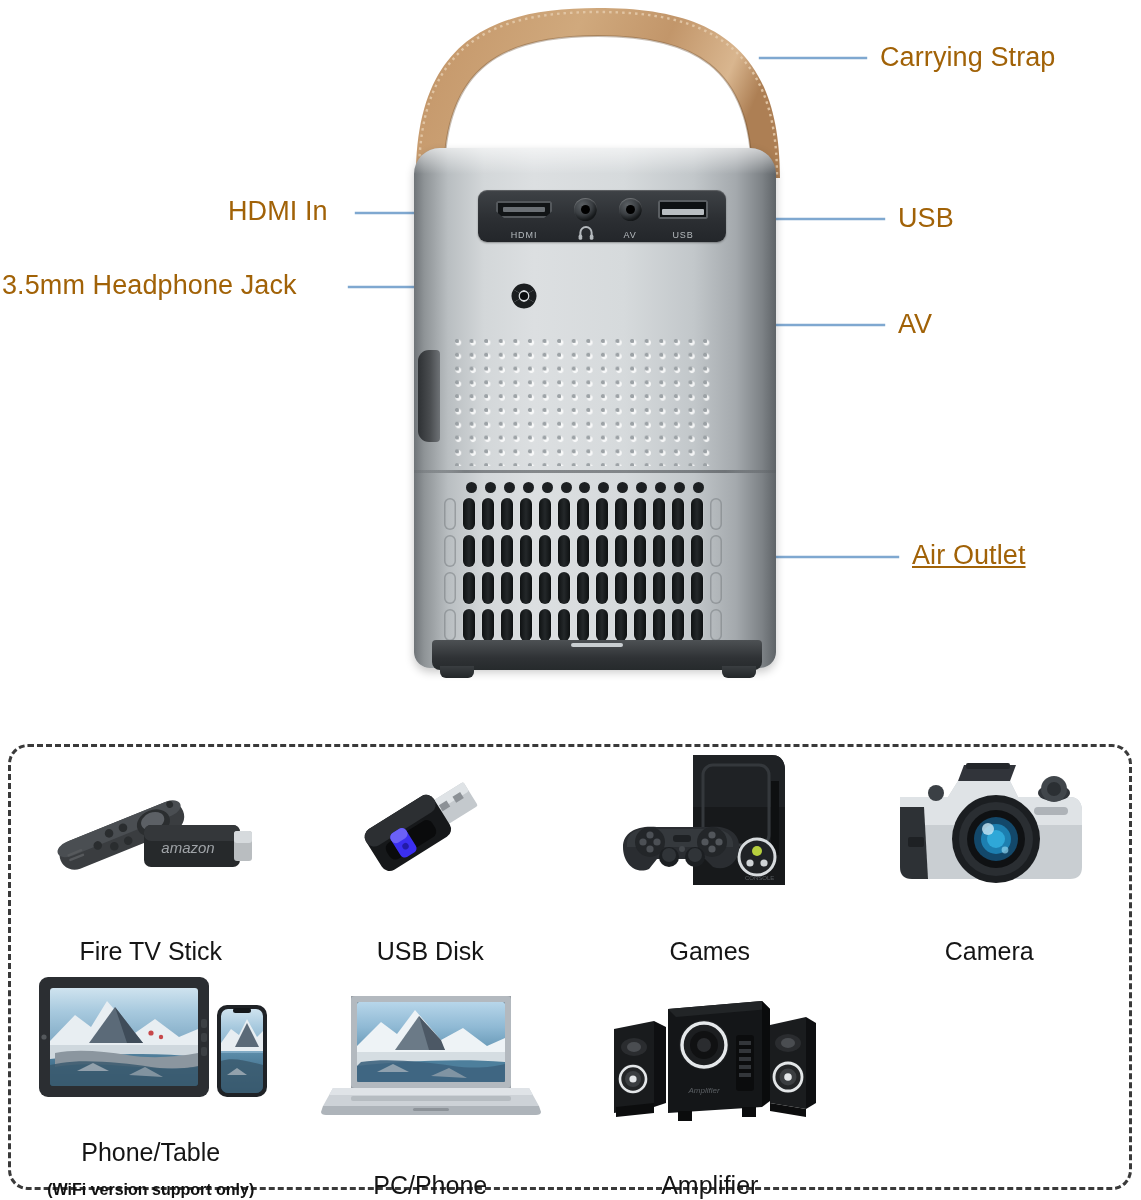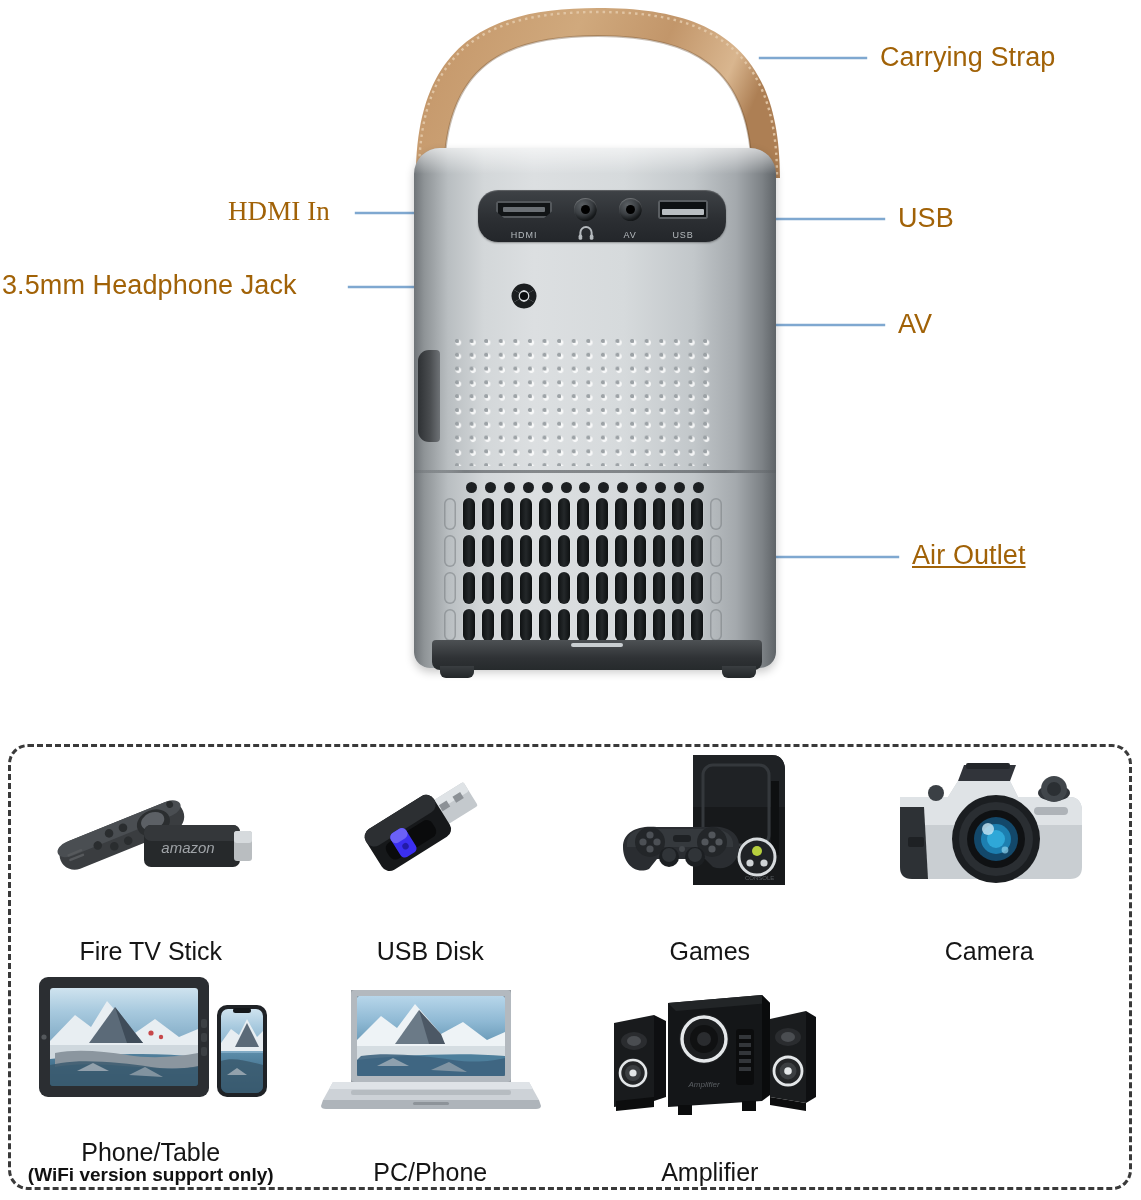--- a/index.html
+++ b/index.html
@@ -71,21 +71,21 @@
     width: 22px; height: 92px;
     border-radius: 11px 4px 4px 11px;
     background: linear-gradient(to right, #2e3134, #4a4d50 55%, #6e7276);
   }
 
   
   .port-panel {
     position: absolute;
     left: 64px; top: 42px;
     width: 248px; height: 52px;
-    border-radius: 20px;
+    border-radius: 9px;
     background: linear-gradient(to bottom, #3e4246, #2c2f33 55%, #23262a);
     box-shadow: inset 0 1px 1px rgba(255,255,255,.18),
                 0 1px 2px rgba(0,0,0,.35);
   }
   .port-slot-hdmi {
     position: absolute; left: 18px; top: 11px;
     width: 56px; height: 17px;
     background: #111416;
     border-radius: 2px;
     box-shadow: inset 0 0 0 2px #54585c;
@@ -245,24 +245,24 @@
   }
   .acc-caption {
     font-size: 25px;
     color: #151515;
     text-align: center;
     line-height: 1.06;
     white-space: nowrap;
   }
   .acc-sub {
     display: block;
-    font-size: 19px;
+    font-size: 16px;
     font-weight: bold;
     color: #111;
-    margin-top: 0;
+    margin-top: 17px;
   }
 </style>
 </head>
 <body>
 
 <div id="page">
 
   <svg id="leaders" viewBox="0 0 1141 760" preserveAspectRatio="none">
     <g stroke="#7fa8d0" stroke-width="2.4" fill="none" stroke-linecap="square">
 
@@ -281,21 +281,21 @@
   </svg>
 
   <div class="callout right" style="left:880px; top:44px;">Carrying Strap</div>
 
   <div class="callout right" style="left:898px; top:205px;">USB</div>
 
   <div class="callout right" style="left:898px; top:311px;">AV</div>
 
   <div class="callout right" style="left:912px; top:542px;text-decoration:underline;">Air Outlet</div>
 
-  <div class="callout left" style="left:228px; top:198px;font-family:Liberation Serif, serif;">HDMI In</div>
+  <div class="callout left" style="left:228px; top:198px;">HDMI In</div>
 
   <div class="callout left" style="left:2px; top:272px;text-align:right;">3.5mm Headphone Jack</div>
 
   <div id="projector">
 
     <div class="strap-wrap">
       <svg width="380" height="180" viewBox="0 0 380 180">
         <defs>
           <linearGradient id="strapG" x1="0" y1="0" x2="1" y2="0.25">
             <stop offset="0" stop-color="#a97c51"></stop>

